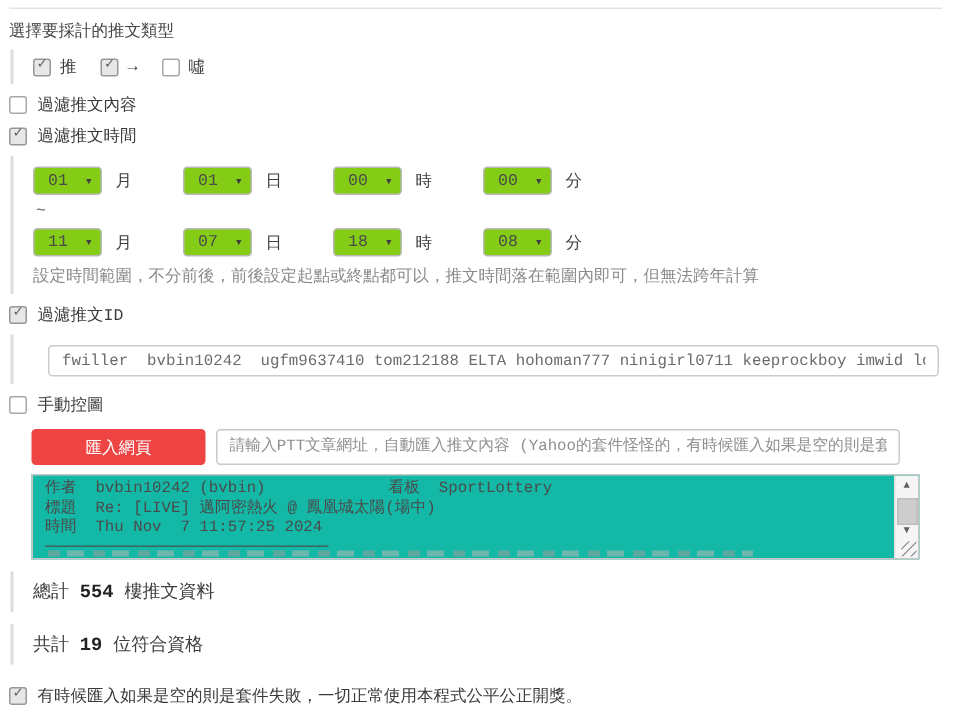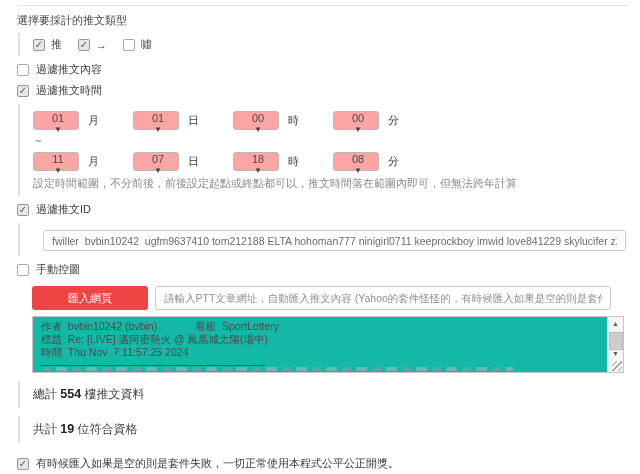--- a/index.html
+++ b/index.html
@@ -1,36 +1,36 @@
 <!DOCTYPE html>
 <html><head>
 <meta charset="utf-8">
 <style>
   html,body{margin:0;padding:0;}
   body{
     width:640px;height:474px;overflow:hidden;background:#fff;
     font-family:"Liberation Sans","DejaVu Sans",sans-serif;
     font-size:11px;color:#3a3a3a;
   }
-  .page{padding:5px 12px 0 17px;}
+  .page{padding:5px 12px 0 6px;font-family:Liberation Mono, monospace;}
   .tophr{border-top:1px solid #e3e3e3;margin-bottom:7px;}
   .sec-label{margin:3px 0 5px 0;color:#454545;}
   .indent-group{border-left:2px solid #dedede;padding:2px 0 2px 13px;margin:2px 0 2px 1px;}
   .cb-row{display:flex;align-items:center;gap:7px;margin:6px 0;}
   .cb{width:12px;height:12px;border:1px solid #a8a8a8;background:#fff;border-radius:2px;
       display:inline-flex;align-items:center;justify-content:center;flex:none;box-sizing:border-box;}
   .cb.checked{background:#e7e7e7;border-color:#979797;}
   .cb .ck{font-size:10px;line-height:1;color:#5a5a5a;transform:translateY(-.5px);}
   .type-row{display:flex;align-items:center;gap:16px;margin:2px 0;}
   .type-opt{display:flex;align-items:center;gap:6px;}
   .sel-row{display:flex;align-items:center;margin:5px 0;}
   .sel-unit{display:flex;align-items:center;width:100px;flex:none;}
-  .sel{width:46px;height:19px;border:1px solid #b9b9b9;border-radius:3px;background:#fca5a5;
+  .sel{width:46px;height:19px;border:1px solid #b9b9b9;border-radius:3px;background:#84cc16;
        display:flex;align-items:center;justify-content:space-between;
-       padding:0 5px 0 9px;color:#4a4a4a;box-sizing:border-box;cursor:default;flex-direction:column;}
+       padding:0 5px 0 9px;color:#4a4a4a;box-sizing:border-box;cursor:default;}
   .chev{font-size:9px;color:#3f3f3f;}
   .unit-label{margin-left:9px;color:#3d3d3d;}
   .tilde{color:#666;margin:3px 0 3px 2px;}
   .note{color:#8a8a8a;margin:4px 0 3px 0;}
   .id-input{display:block;margin:5px 0 3px 10px;width:calc(100% - 12px);height:21px;
        border:1px solid #cccccc;border-radius:3px;padding:0 8px;color:#6b6b6b;
        font-family:inherit;font-size:10.5px;box-sizing:border-box;background:#fff;}
   .import-row{display:flex;align-items:center;gap:7px;margin:9px 0 6px 15px;}
   .btn{background:#ef4444;color:#fff;border:none;border-radius:3px;width:116px;height:24px;
        font-family:inherit;font-size:11px;display:flex;align-items:center;justify-content:center;

